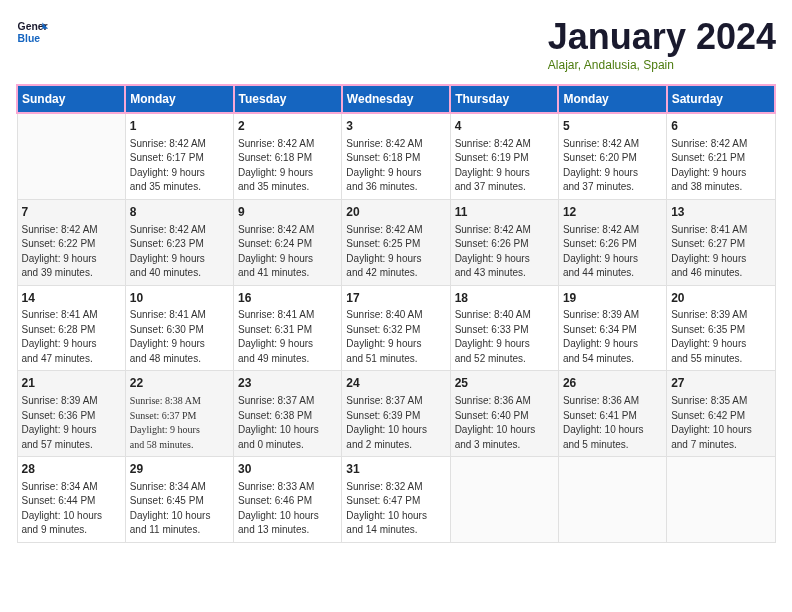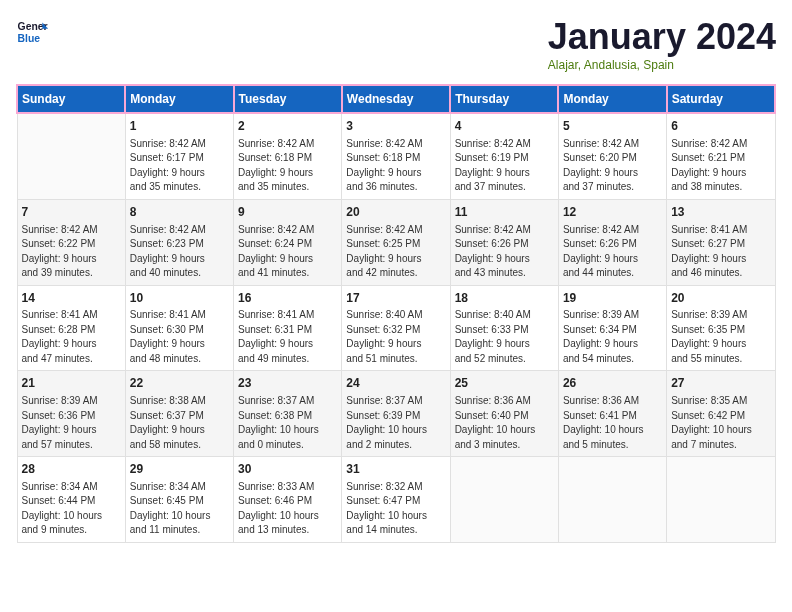--- a/index.html
+++ b/index.html
@@ -267,21 +267,21 @@
       <tr>
         <td>
           <span class="day-num">21</span>
           <div class="cell-content" style="white-space: pre-line;">Sunrise: 8:39 AM
 Sunset: 6:36 PM
 Daylight: 9 hours
 and 57 minutes.</div>
         </td>
         <td>
           <span class="day-num">22</span>
-          <div class="cell-content" style="white-space: pre-line;">Sunrise: 8:38 AM
+          <div class="cell-content" style="white-space: pre-line; font-family: Liberation Serif, serif;">Sunrise: 8:38 AM
 Sunset: 6:37 PM
 Daylight: 9 hours
 and 58 minutes.</div>
         </td>
         <td>
           <span class="day-num">23</span>
           <div class="cell-content" style="white-space: pre-line;">Sunrise: 8:37 AM
 Sunset: 6:38 PM
 Daylight: 10 hours
 and 0 minutes.</div>

